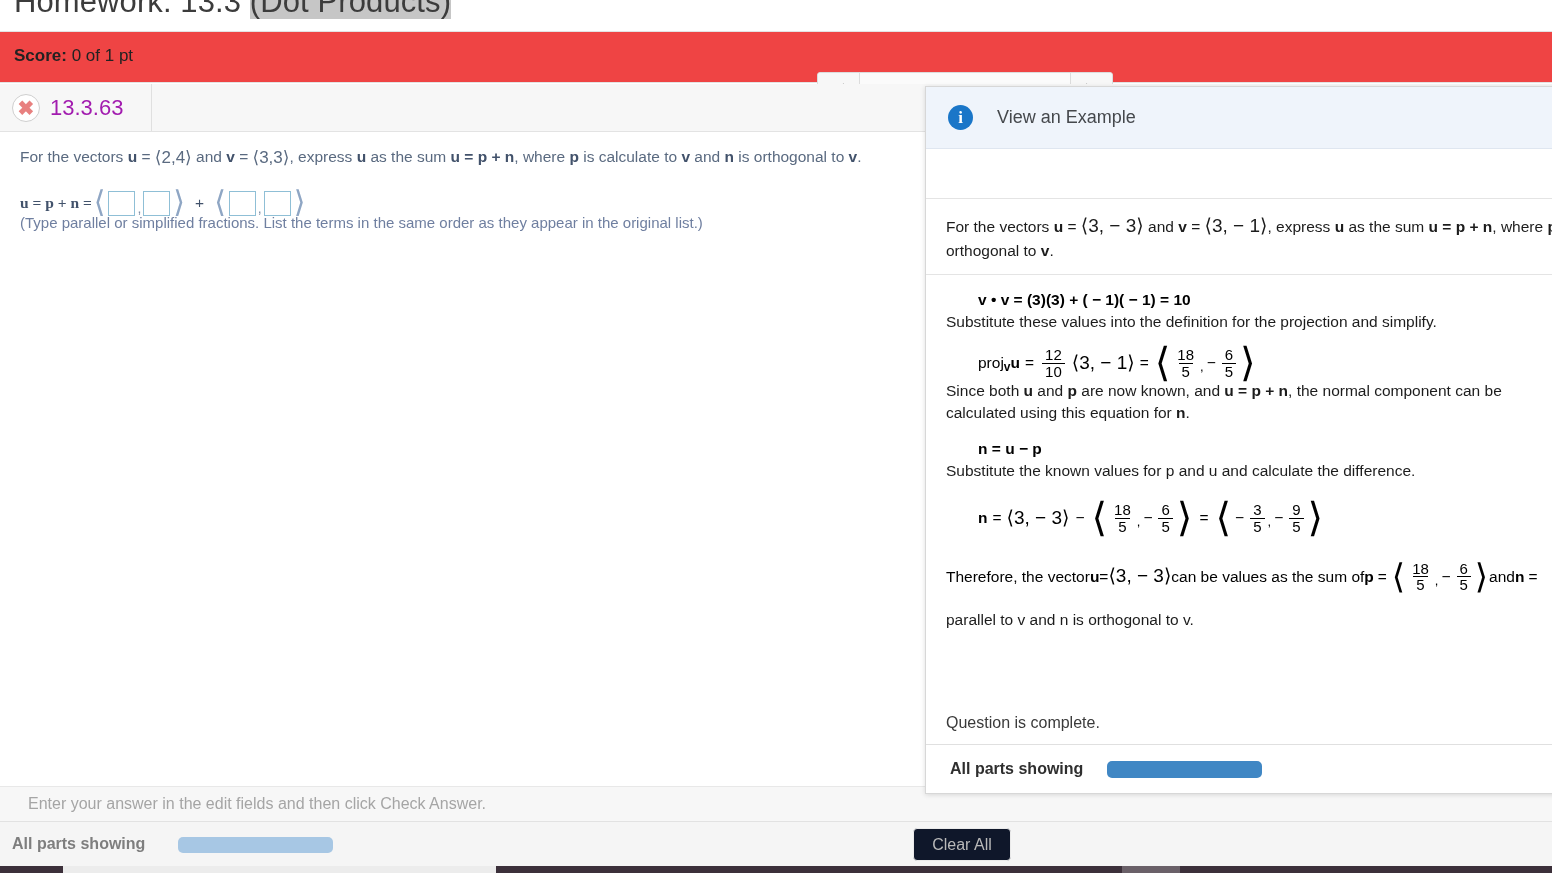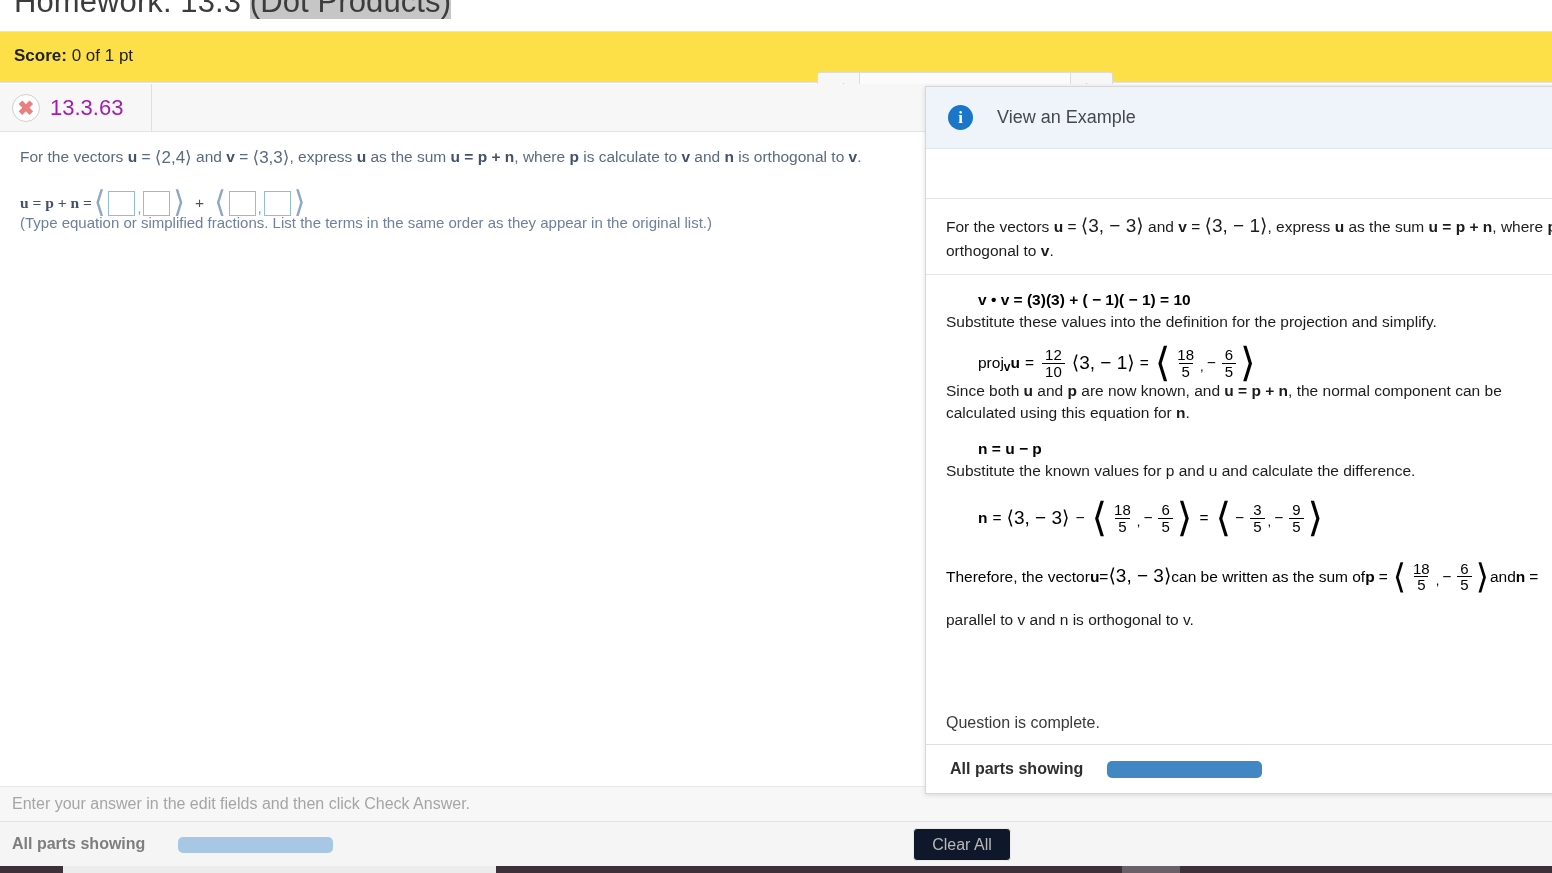--- a/index.html
+++ b/index.html
@@ -17,21 +17,21 @@
     position:absolute; left:0; top:-16px; width:1552px; height:38px;
     font-size: 31px; color:#3c3c3c; letter-spacing:.1px;
     white-space:nowrap; overflow:hidden; padding-left:14px;
   }
   .title-sel { background:#c6c6c6; color:#3c3c3c; }
 
   
   .score-row {
     position:absolute; left:0; top:31px; width:1552px; height:52px;
     border-top:1px solid #e3e3e3; border-bottom:1px solid #e3e3e3;
-    background:#fde047;
+    background:#ef4444;
   }
   .score-text {
     position:absolute; left:14px; top:14px; font-size:17px; color:#222;
   }
   .score-text b { font-weight:bold; }
 
   .nav-group {
     position:absolute; left:817px; top:40px;
     display:flex; align-items:stretch; height:37px;
     border:1px solid #dcdcdc; border-radius:3px; background:#f7f7f7;
@@ -96,21 +96,21 @@
 
   .q-hint {
     position:absolute; left:20px; top:214px;
     font-size:15px; color:#6f7fa0;
   }
 
   
   .foot-msg {
     position:absolute; left:0; top:786px; width:1552px; height:35px;
     background:#f7f7f7; border-top:1px solid #e8e8e8;
-    display:flex; align-items:center; padding-left:12px;
+    display:flex; align-items:center; padding-left:28px;
     font-size:16px; color:#a5a5a5;
   }
   .foot-bar {
     position:absolute; left:0; top:821px; width:1552px; height:45px;
     background:#f5f5f5; border-top:1px solid #e2e2e2;
   }
   .foot-label {
     position:absolute; left:12px; top:13px; font-size:16px; font-weight:bold; color:#7e7e7e;
   }
   .foot-prog {
@@ -230,21 +230,21 @@
     <span class="inp"></span>
     <span class="bigang">⟩</span>
     <span class="plus">+</span>
     <span class="bigang">⟨</span>
     <span class="inp"></span>
     <span class="comma">,</span>
     <span class="inp"></span>
     <span class="bigang">⟩</span>
   </div>
 
-  <div class="q-hint">(Type equation or simplified fractions. List the terms in the same order as they appear in the original list.)</div>
+  <div class="q-hint">(Type parallel or simplified fractions. List the terms in the same order as they appear in the original list.)</div>
 
   <div class="foot-msg">Enter your answer in the edit fields and then click Check Answer.</div>
   <div class="foot-bar">
     <div class="foot-label">All parts showing</div>
     <div class="foot-prog"></div>
   </div>
   <div class="clear-btn">Clear All</div>
 
   <div class="taskbar"></div>
   <div class="tb-win"></div>
@@ -334,21 +334,21 @@
           <span class="den">5</span>
         </span>
         <span class="paren">⟩</span>
       </div>
 
       <div class="ex-math" style="margin-left:0; margin-top:26px; flex-wrap:nowrap;">
         <span>Therefore, the vector </span>
           <b>u</b>
           <span> = </span>
           <span class="ang2">⟨3, − 3⟩</span>
-          <span> can be written as the sum of </span>
+          <span> can be values as the sum of </span>
           <b>p</b>
           <span style="margin:0 4px;">=</span>
         <span class="paren-sm">⟨</span>
         <span class="frac">
           <span class="num">18</span>
           <span class="den">5</span>
         </span>
         <span class="midc">,</span>
         <span style="margin:0 3px;">−</span>
         <span class="frac">

